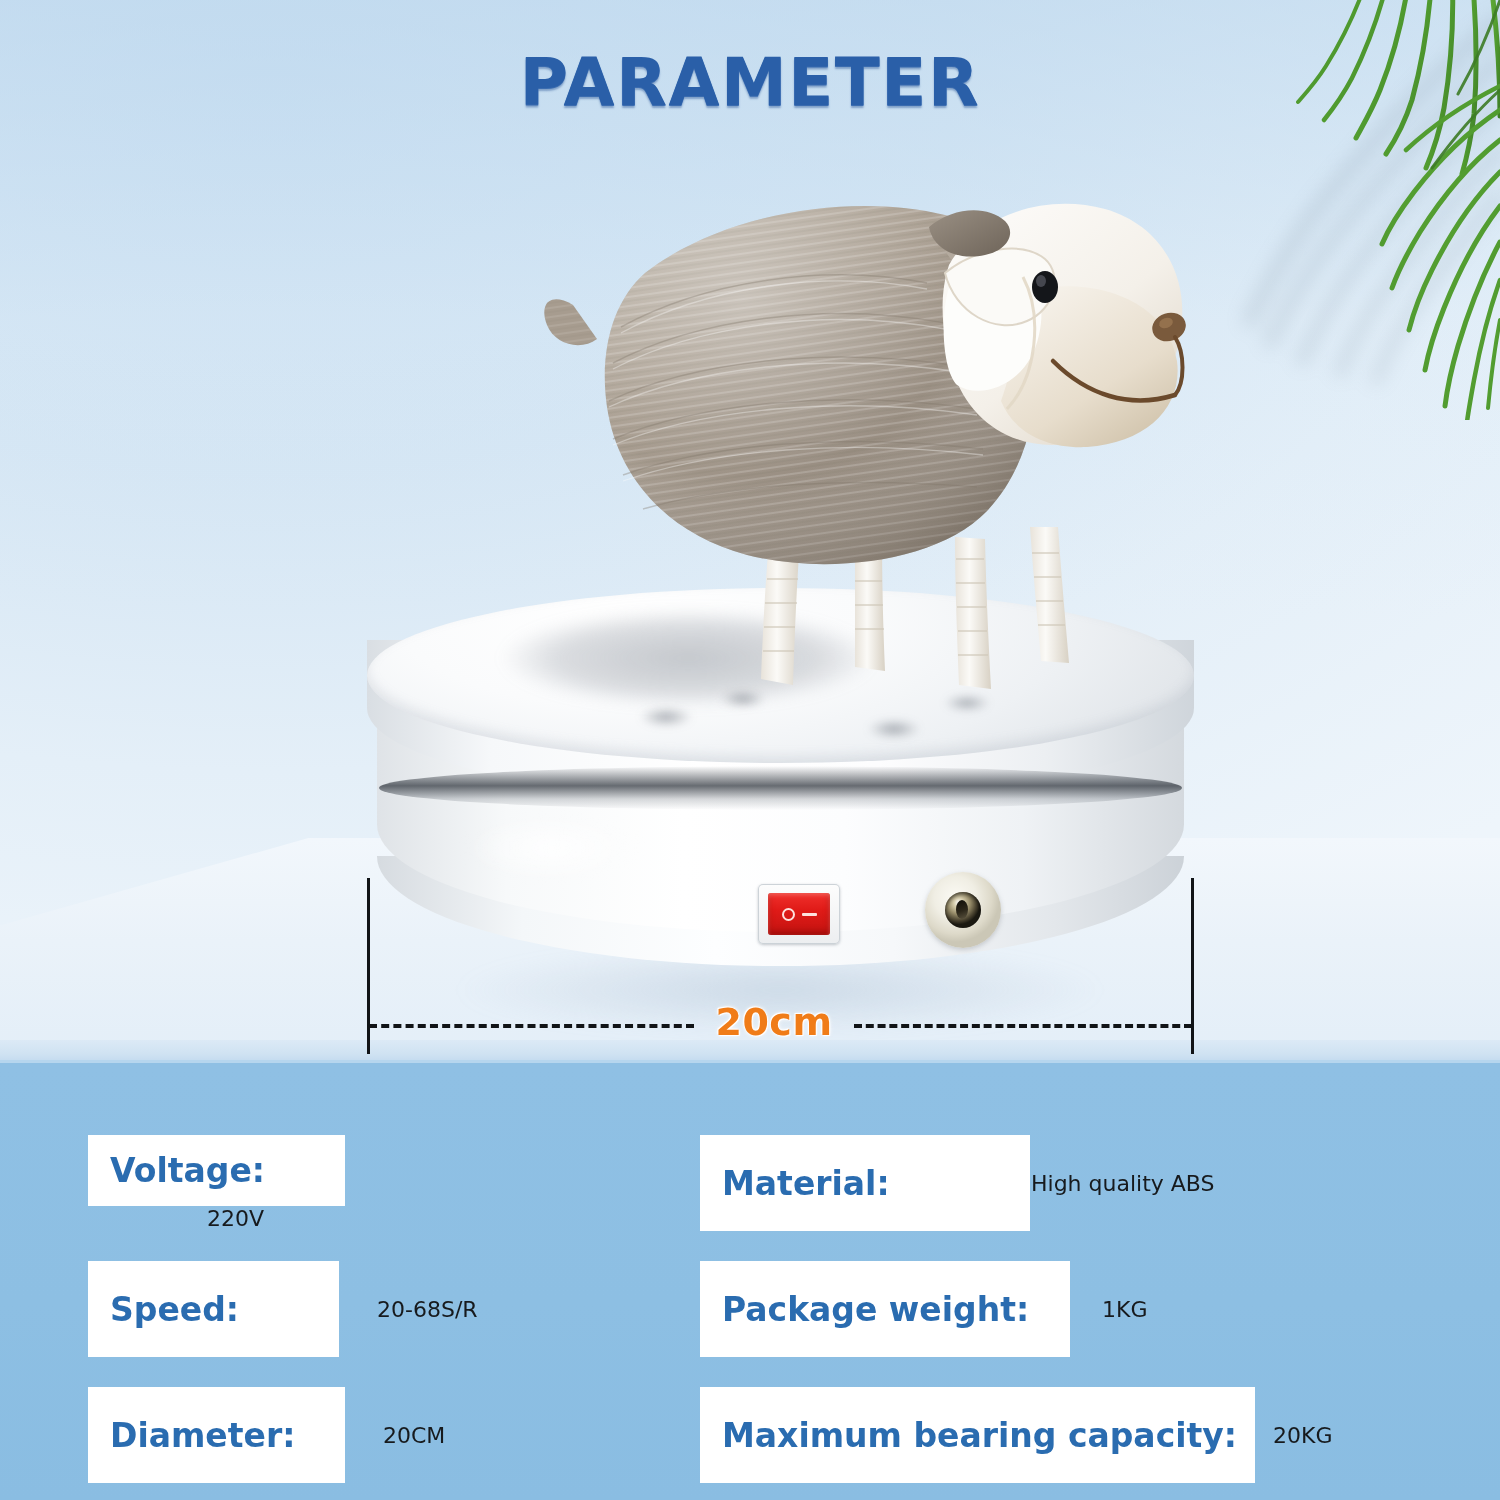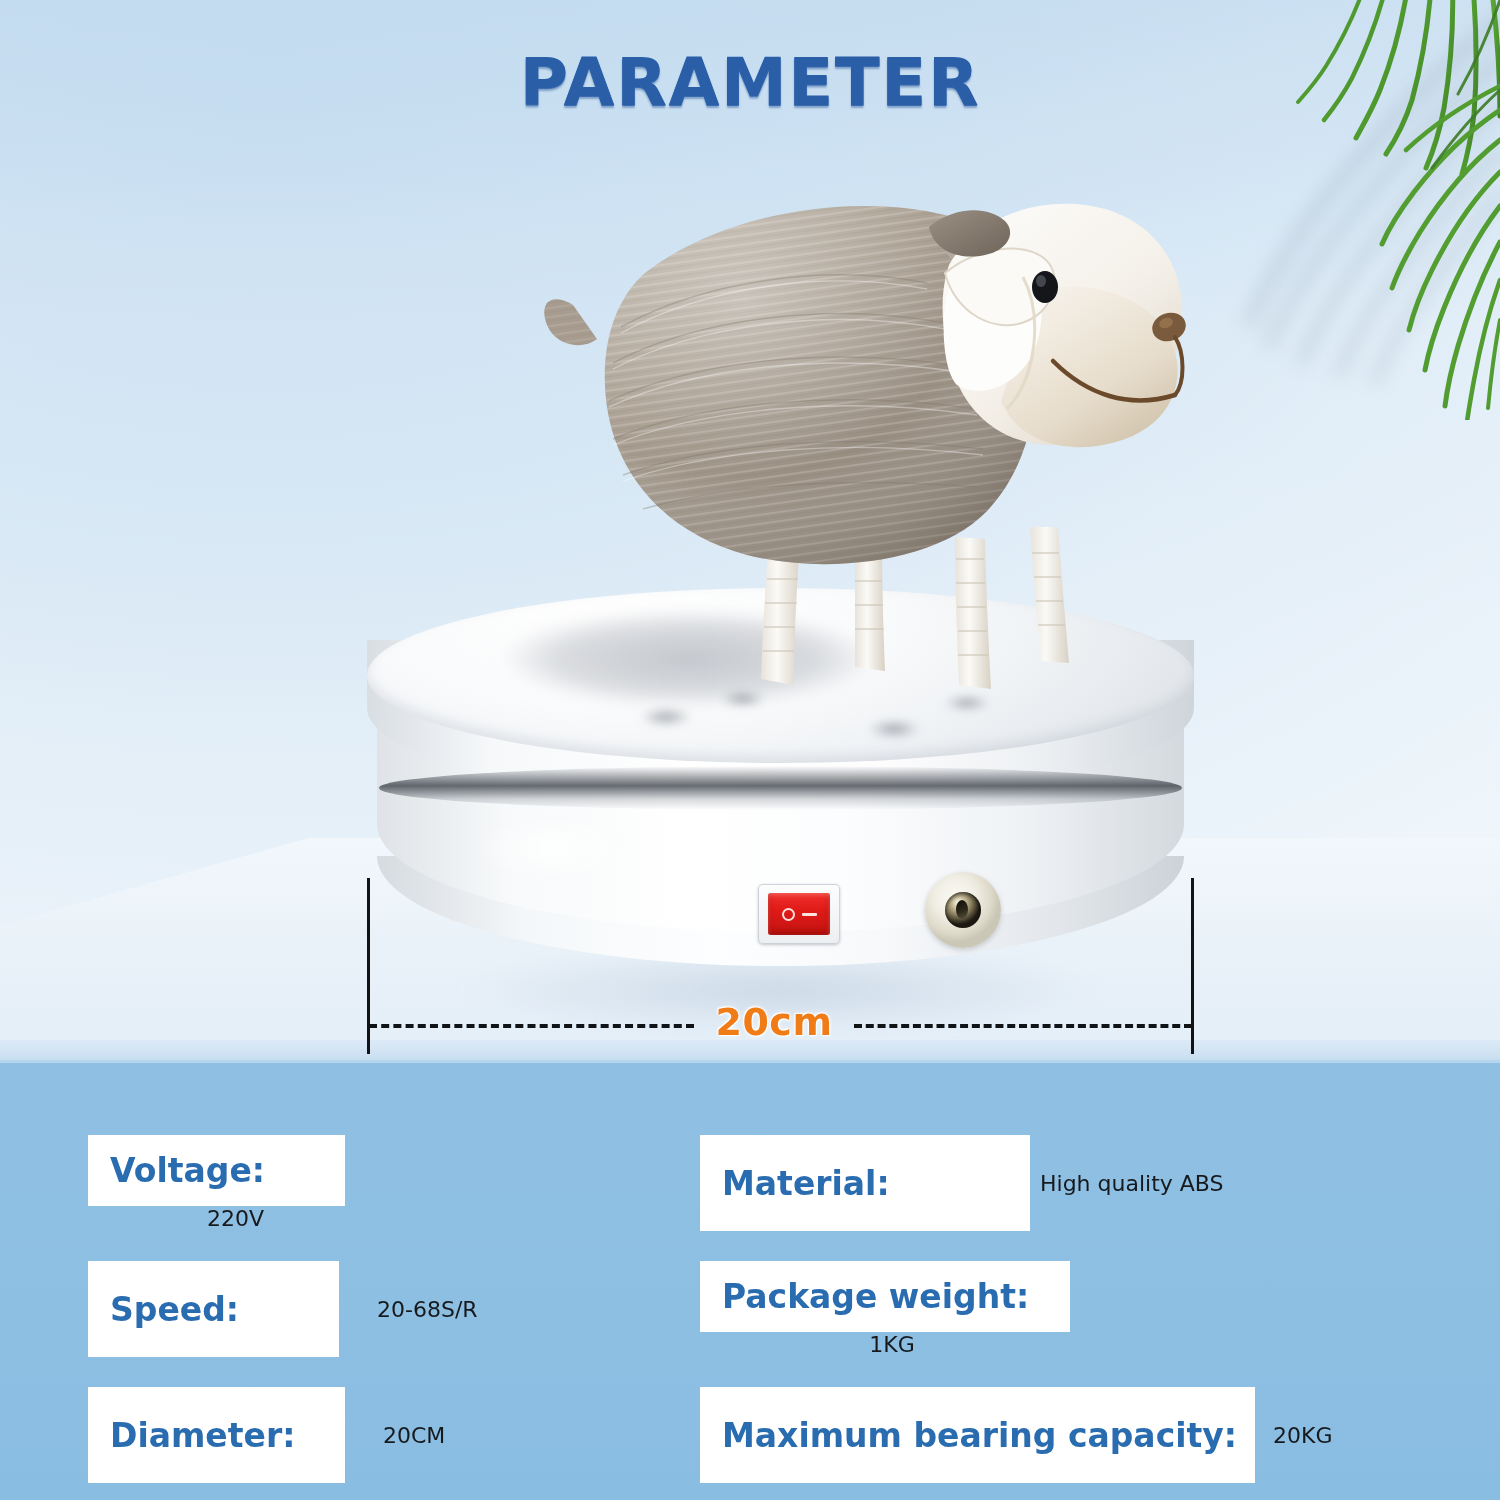--- a/index.html
+++ b/index.html
@@ -424,32 +424,32 @@
 
 <div id="spec-panel">
 
   <div class="spec-row" style="left:0; top:72px; width:1500px;">
     <div class="spec-cell" style="left:88px;flex-direction:column;">
       <div class="spec-chip" style="width:257px;">Voltage:</div>
       <div class="spec-val">220V</div>
     </div>
     <div class="spec-cell" style="left:700px;">
       <div class="spec-chip" style="width:330px;">Material:</div>
-      <div class="spec-val" style="padding-left:10px;">High quality ABS</div>
+      <div class="spec-val" style="padding-left:1px;">High quality ABS</div>
     </div>
   </div>
 
   <div class="spec-row" style="left:0; top:198px; width:1500px;">
     <div class="spec-cell" style="left:88px;">
       <div class="spec-chip" style="width:251px;">Speed:</div>
       <div class="spec-val">20-68S/R</div>
     </div>
-    <div class="spec-cell" style="left:700px;flex-direction:column;">
+    <div class="spec-cell" style="left:700px;">
       <div class="spec-chip" style="width:370px;">Package weight:</div>
-      <div class="spec-val" style="padding-left:14px;">1KG</div>
+      <div class="spec-val" style="padding-left:32px;">1KG</div>
     </div>
   </div>
 
   <div class="spec-row" style="left:0; top:324px; width:1500px;">
     <div class="spec-cell" style="left:88px;">
       <div class="spec-chip" style="width:257px;">Diameter:</div>
       <div class="spec-val">20CM</div>
     </div>
     <div class="spec-cell" style="left:700px;justify-content:flex-end;">
       <div class="spec-chip" style="width:555px;">Maximum bearing capacity:</div>

